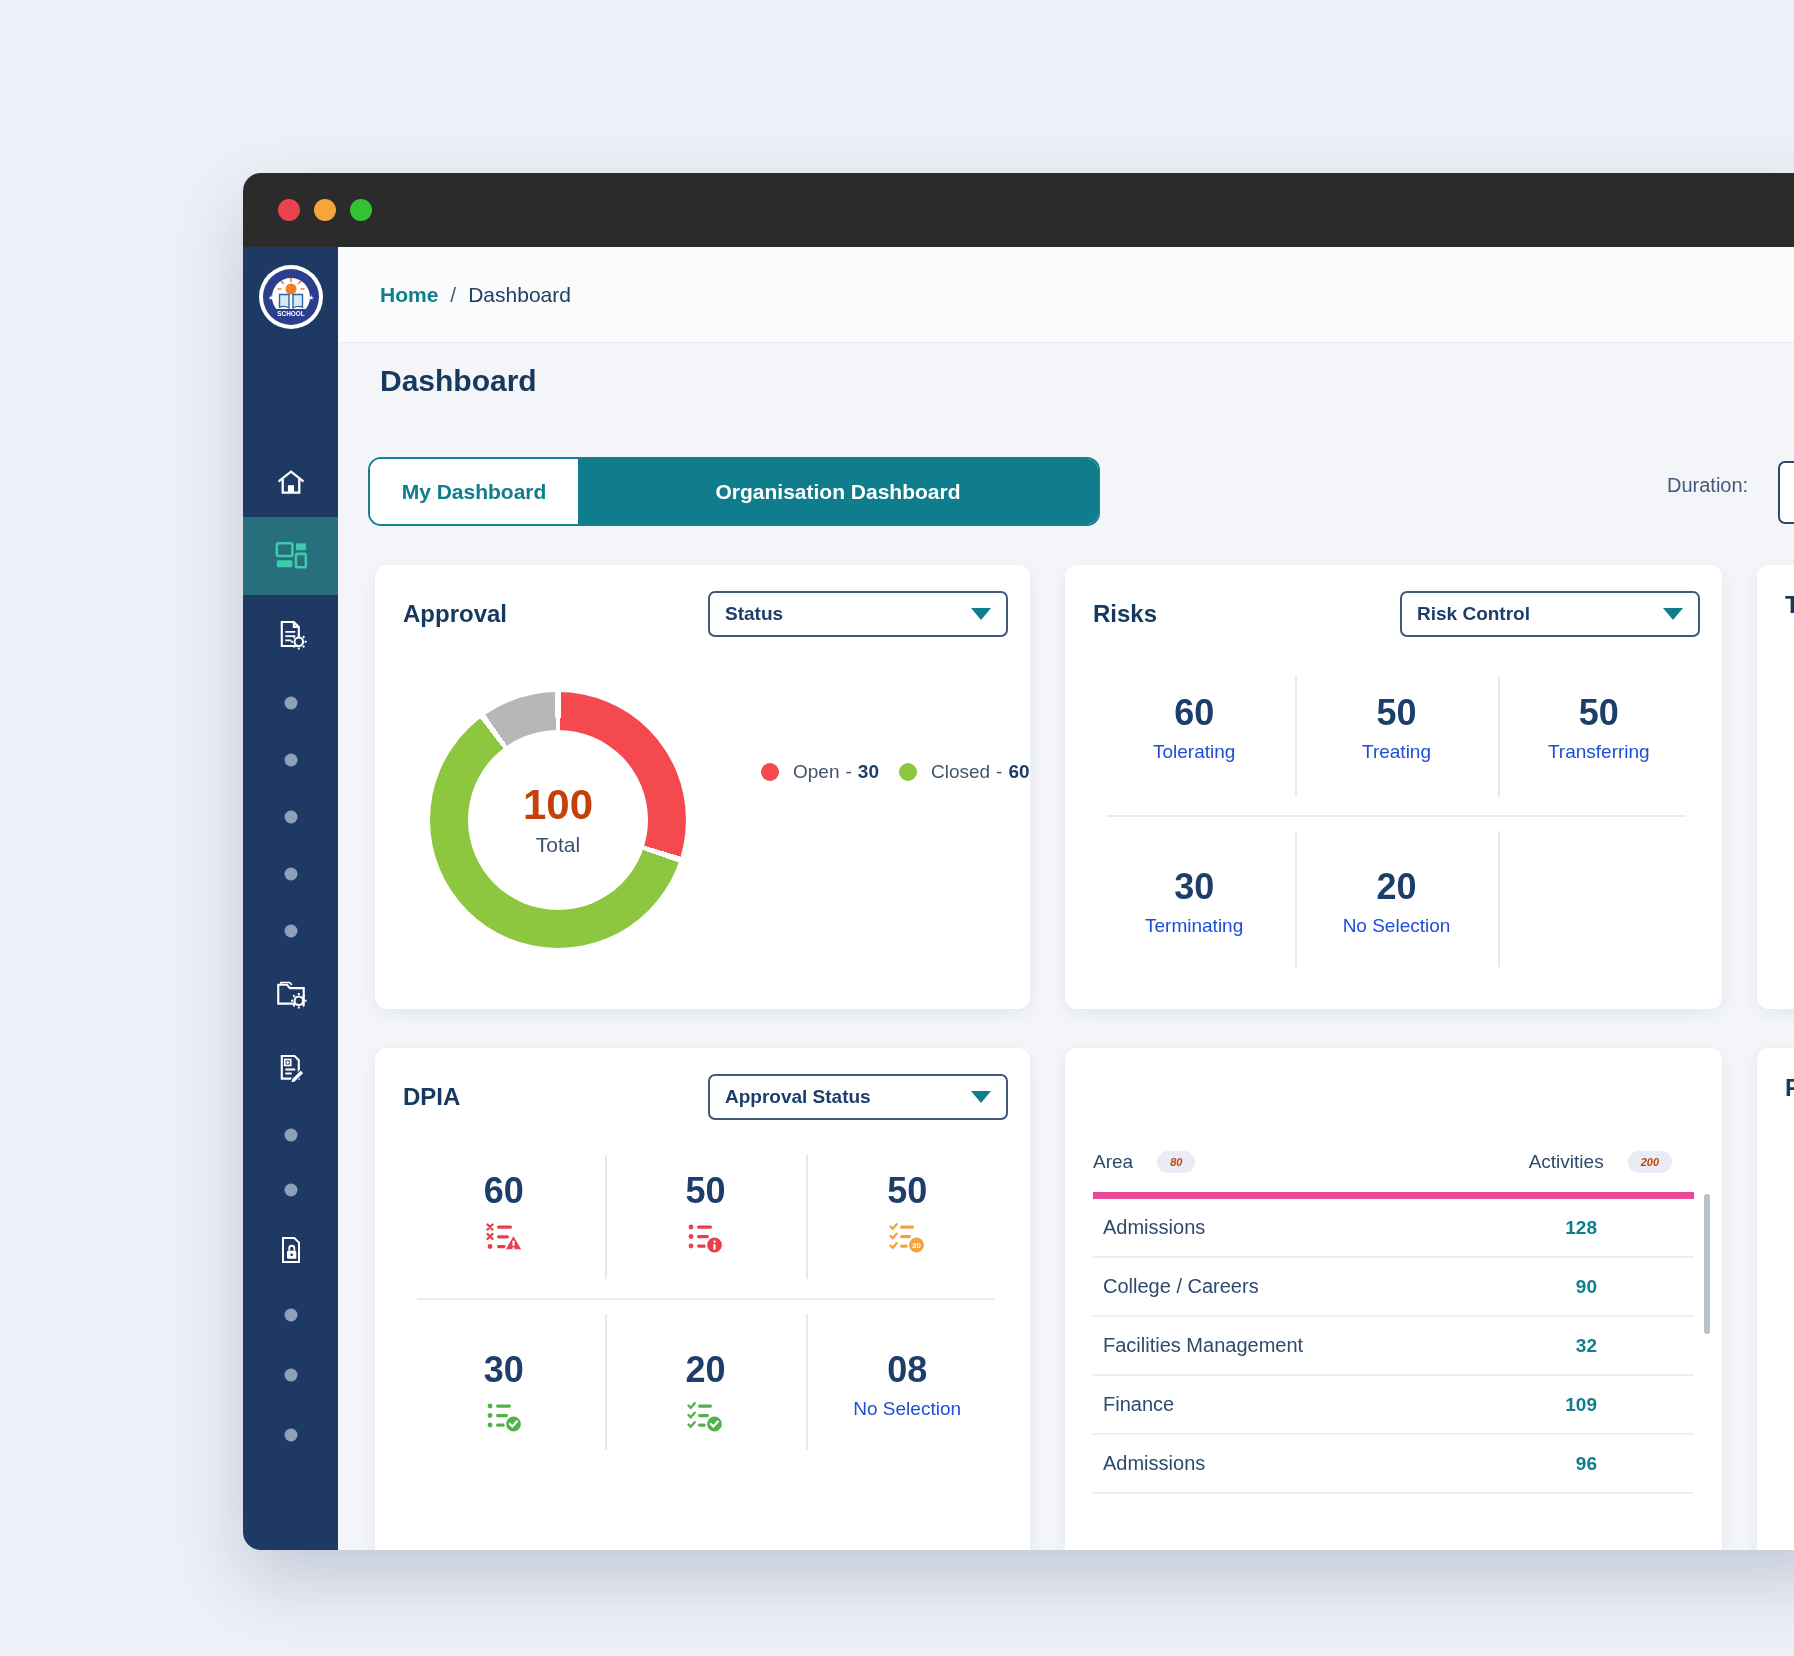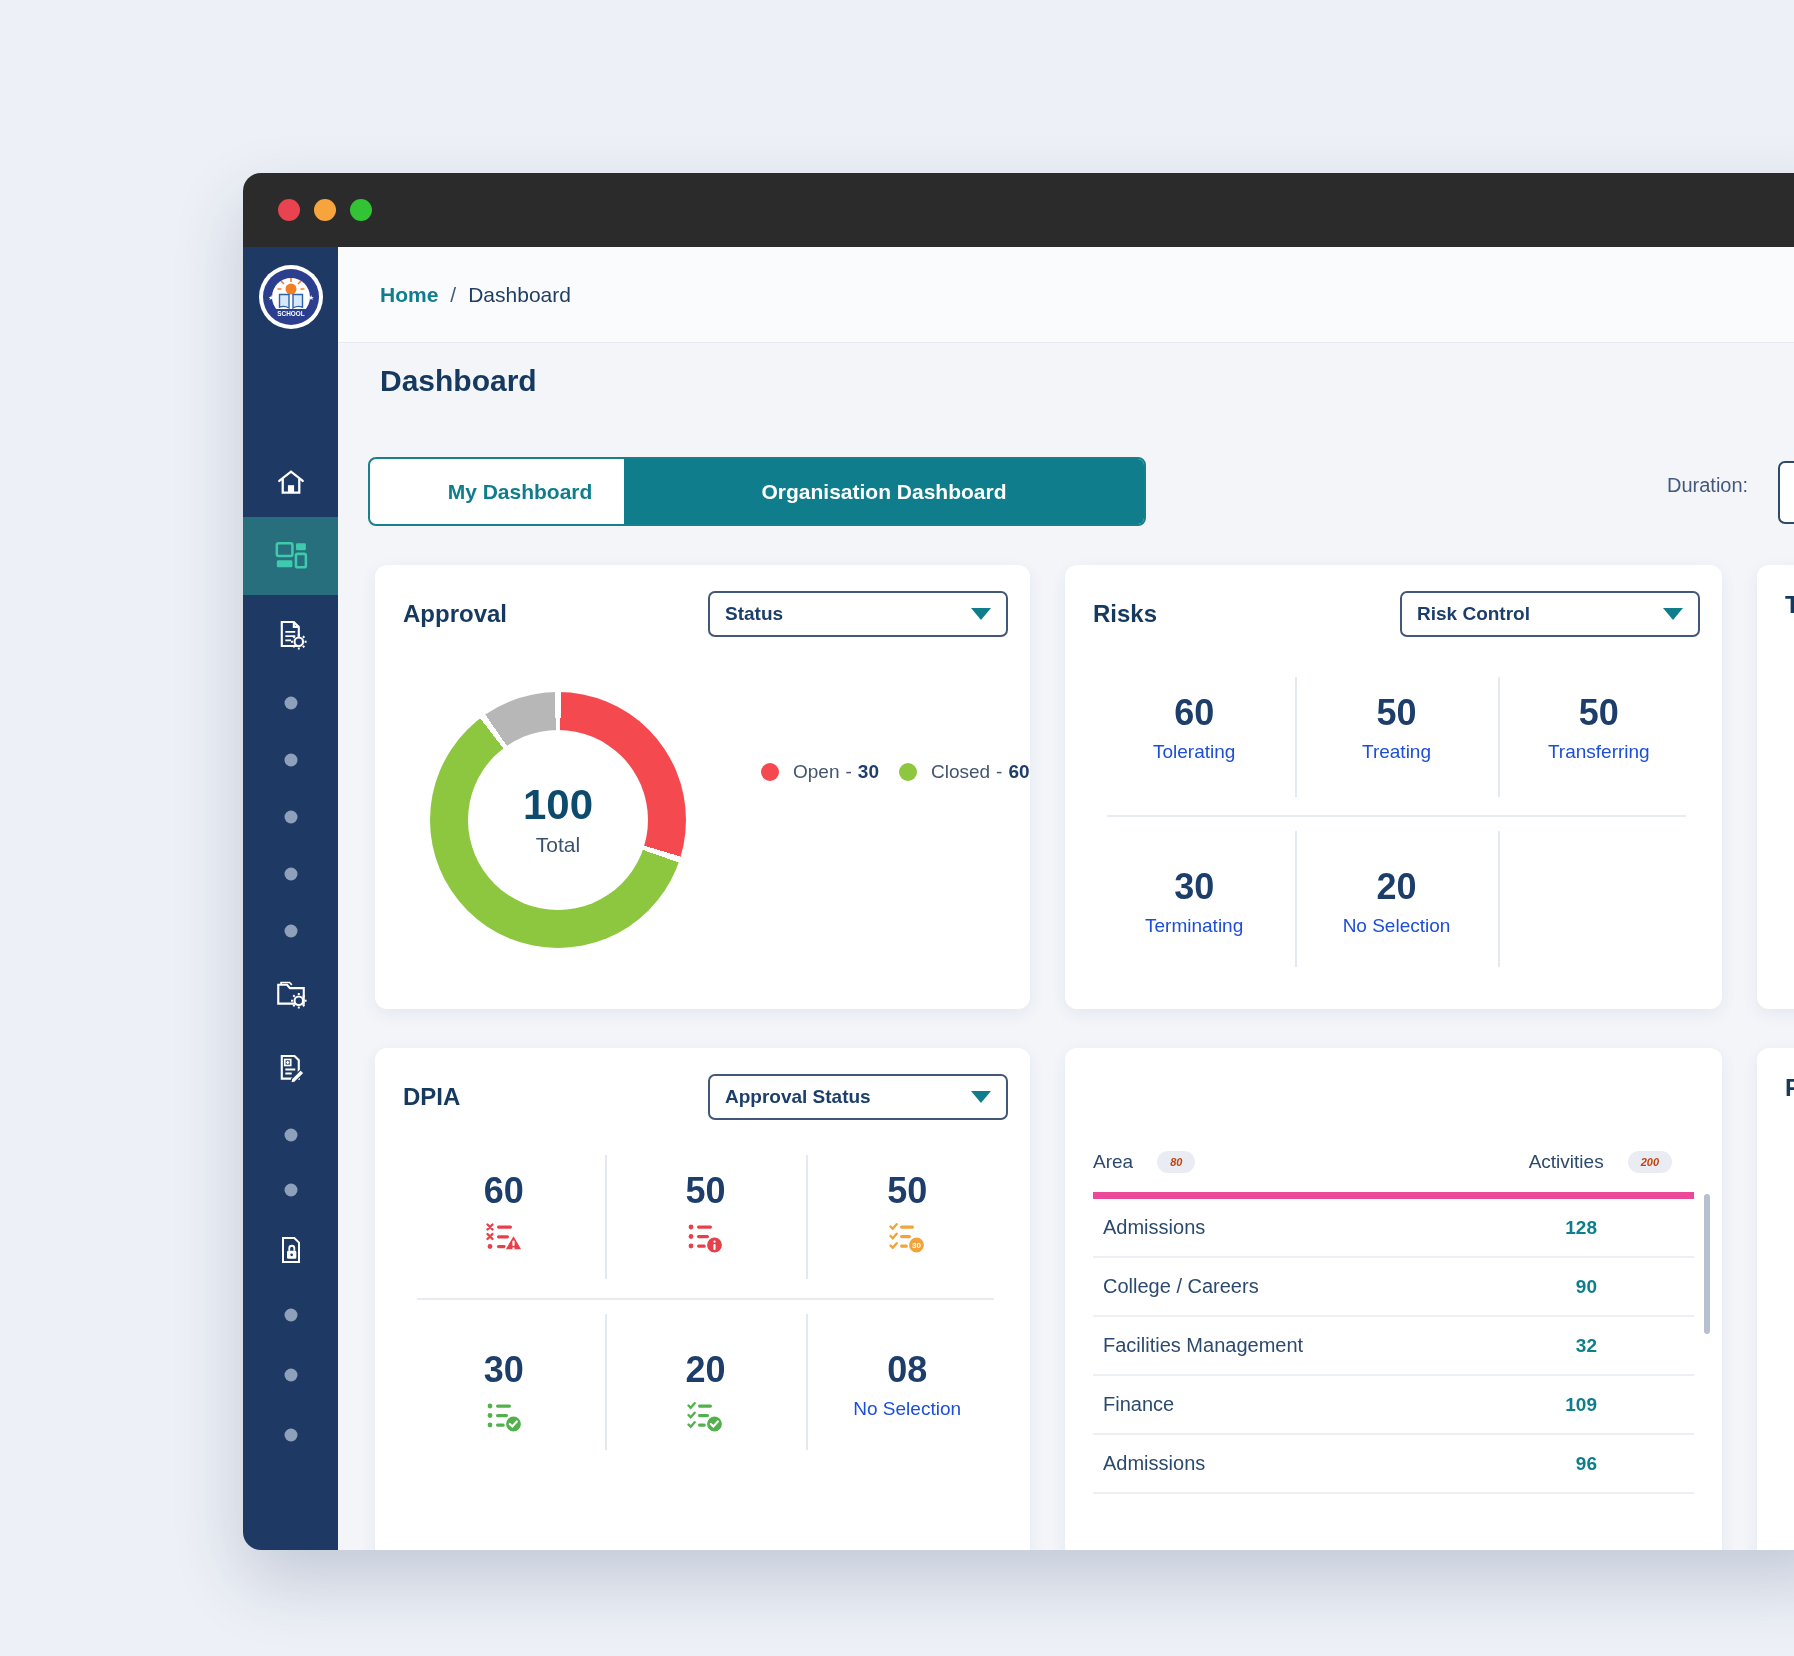--- a/index.html
+++ b/index.html
@@ -29,21 +29,21 @@
   .crumbbar { height:96px; flex:0 0 auto; background:#fafbfd; border-bottom:1px solid #e7eaf0;
               display:flex; align-items:center; padding-left:42px; font-size:21px; }
   .crumb-home { color:#0f7e8c; font-weight:bold; cursor:pointer; }
   .crumb-sep { color:#43587a; margin:0 12px; }
   .crumb-cur { color:#203f63; }
 
   .content { flex:1; position:relative; }
   .page-title { position:absolute; top:21px; left:42px; font-size:30px; font-weight:bold; color:#16395f; }
 
   .tabs { position:absolute; top:114px; left:30px; height:69px; display:flex;
-          border:2px solid #17808c; border-radius:8px; overflow:hidden; background:#fff;padding-left:46px; }
+          border:2px solid #17808c; border-radius:13px; overflow:hidden; background:#fff; }
   .tab { display:flex; align-items:center; justify-content:center; font-size:21px; font-weight:bold; cursor:pointer; }
   .tab-my { width:208px; background:#fff; color:#107d8c; }
   .tab-org { width:520px; background:#107d8c; color:#fff; }
 
   .duration-label { position:absolute; top:131px; left:1329px; font-size:20px; color:#44597c; }
   .duration-box { position:absolute; top:118px; left:1440px; width:130px; height:63px;
                   background:#fff; border:2px solid #2d4a6b; border-radius:7px; }
 
   
   .grid { position:absolute; top:222px; left:37px; display:grid;
@@ -57,21 +57,21 @@
               font-size:19px; font-weight:bold; color:#1d3e6b; cursor:pointer; white-space:nowrap; overflow:hidden; }
   .caret { width:0; height:0; border-left:10px solid transparent; border-right:10px solid transparent;
            border-top:12px solid #107d8c; flex:0 0 auto; margin-left:8px; }
 
   
   .donut-wrap { position:absolute; left:55px; top:127px; width:256px; height:256px; }
   .donut { width:256px; height:256px; border-radius:50%; position:relative; }
   .donut::after { content:""; position:absolute; inset:38px; background:#fff; border-radius:50%; }
   .donut-center { position:absolute; inset:0; display:flex; flex-direction:column; align-items:center;
                   justify-content:center; z-index:2; }
-  .donut-total { font-size:42px; font-weight:bold; color:#0c4a6e; line-height:1.05; }
+  .donut-total { font-size:42px; font-weight:bold; color:#c2410c; line-height:1.05; }
   .donut-total-label { font-size:21px; color:#3b5170; margin-top:6px; }
 
   .legend { position:absolute; left:386px; top:196px; display:flex; flex-direction:row; gap:20px; }
   .legend-item { display:flex; align-items:center; font-size:19px; color:#44566e; }
   .legend-dot { width:18px; height:18px; border-radius:50%; margin-right:14px; flex:0 0 auto; }
   .legend-dash { margin:0 6px; }
   .legend-val { font-weight:bold; color:#1d3e6b; }
 
   
   .stats { position:absolute; left:28px; right:22px; }

